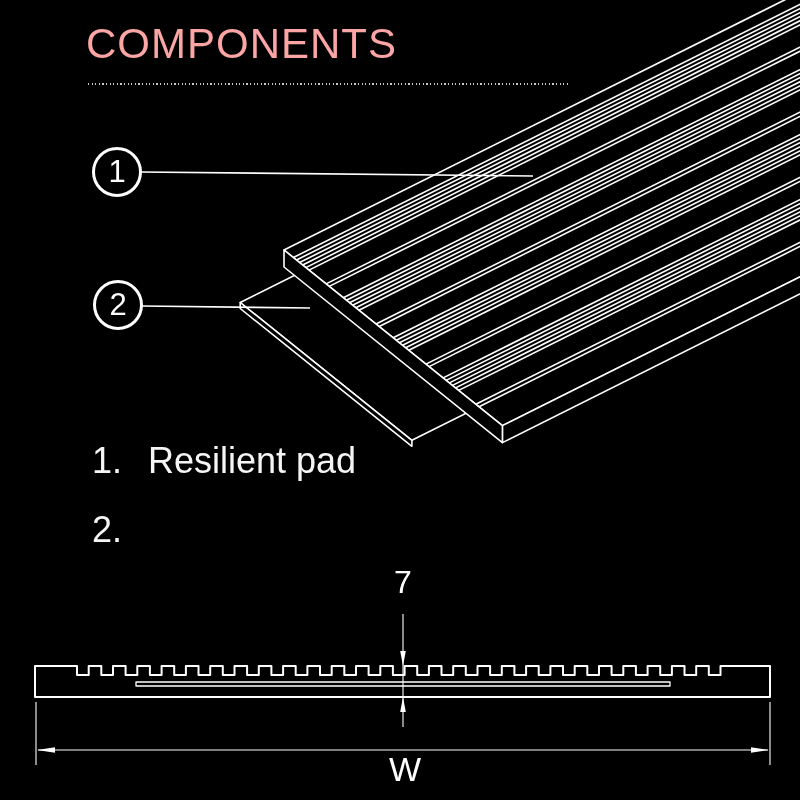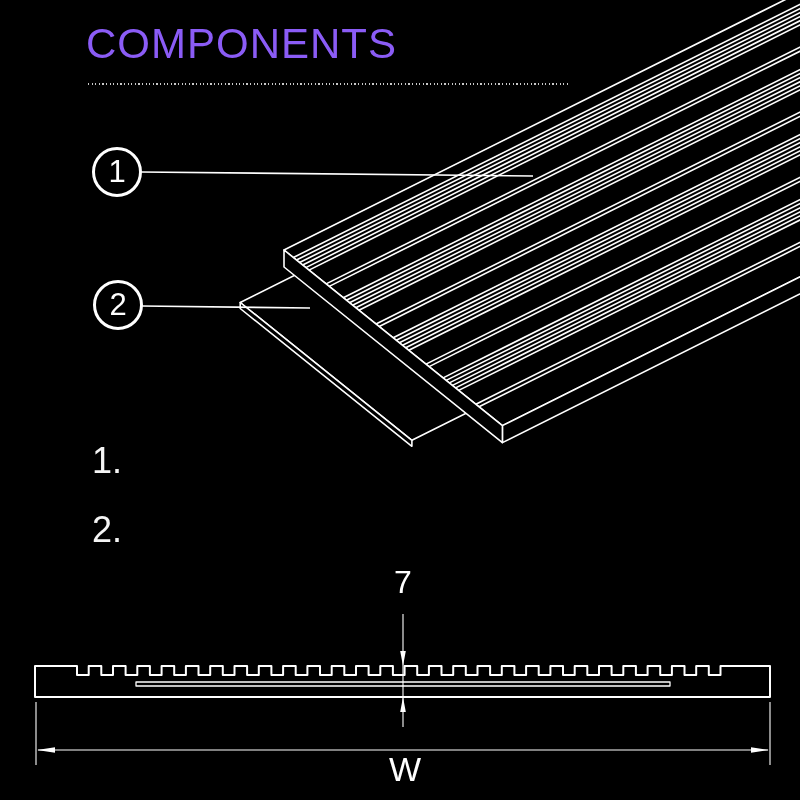--- a/index.html
+++ b/index.html
@@ -1,20 +1,20 @@
 <!DOCTYPE html>
 <html><head>
 <meta charset="utf-8">
 <style>
   html,body{margin:0;padding:0;background:#000;}
   #stage{position:relative;width:800px;height:800px;background:#000;overflow:hidden;
          font-family:"Liberation Sans","DejaVu Sans",sans-serif;}
   #drawing{position:absolute;left:0;top:0;}
   .page-title{position:absolute;left:86px;top:20px;font-size:42px;letter-spacing:1px;
-              color:#8b5cf6;font-weight:400;}
+              color:#fca5a5;font-weight:400;}
   .divider{position:absolute;left:88px;top:83px;width:482px;height:2px;
            background:repeating-linear-gradient(90deg,#c9c9c9 0 1.2px,transparent 1.2px 3.6px);}
   .callout{position:absolute;width:50px;height:50px;border:3px solid #fff;border-radius:50%;
            display:flex;align-items:center;justify-content:center;color:#fff;font-size:31px;
            background:#000;box-sizing:border-box;}
   .callout-1{left:92px;top:147px;}
   .callout-2{left:93px;top:280px;}
   .legend{position:absolute;left:92px;top:440px;color:#f5f5f5;}
   .legend-row{display:flex;margin-bottom:27px;font-size:36px;}
   .legend-num{width:56px;flex:0 0 56px;}
@@ -109,20 +109,21 @@
   <div class="callout callout-1">
     <span>1</span>
   </div>
   <div class="callout callout-2">
     <span>2</span>
   </div>
 
   <div class="legend">
     <div class="legend-row">
       <span class="legend-num">1.</span>
+      <span>Resilient pad</span>
     </div>
     <div class="legend-row">
       <span class="legend-num">2.</span>
     </div>
   </div>
 
   <div class="dim-label dim-7">7</div>
   <div class="dim-label dim-w">W</div>
 </div>
 

